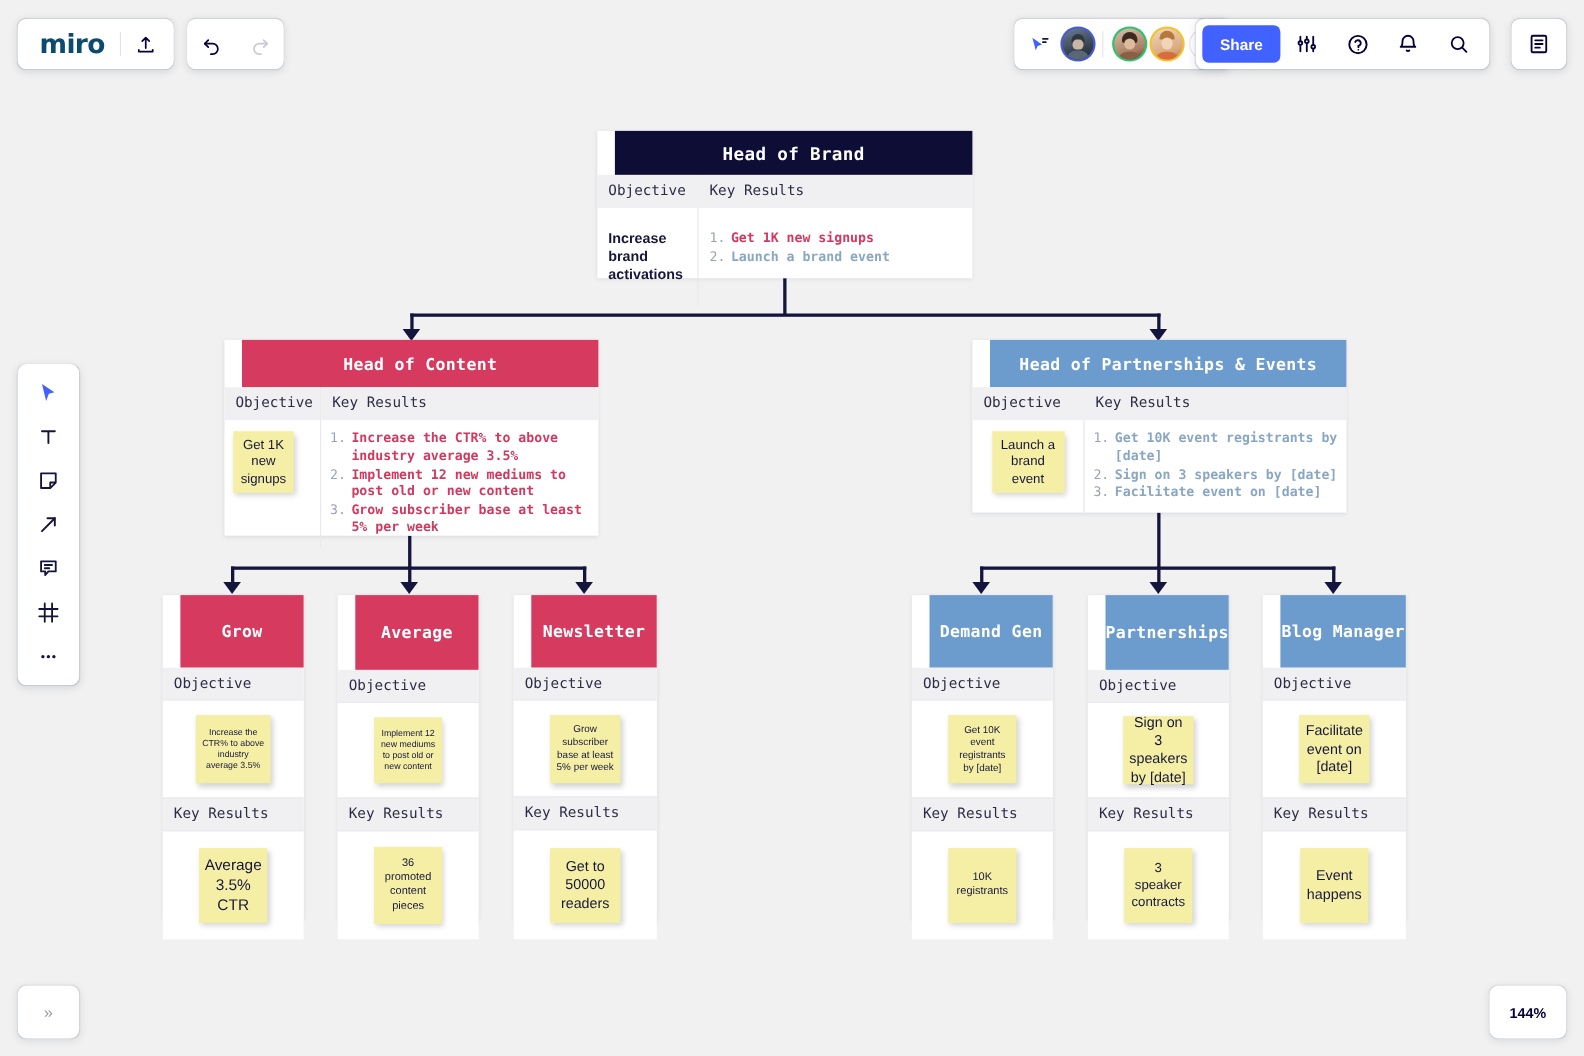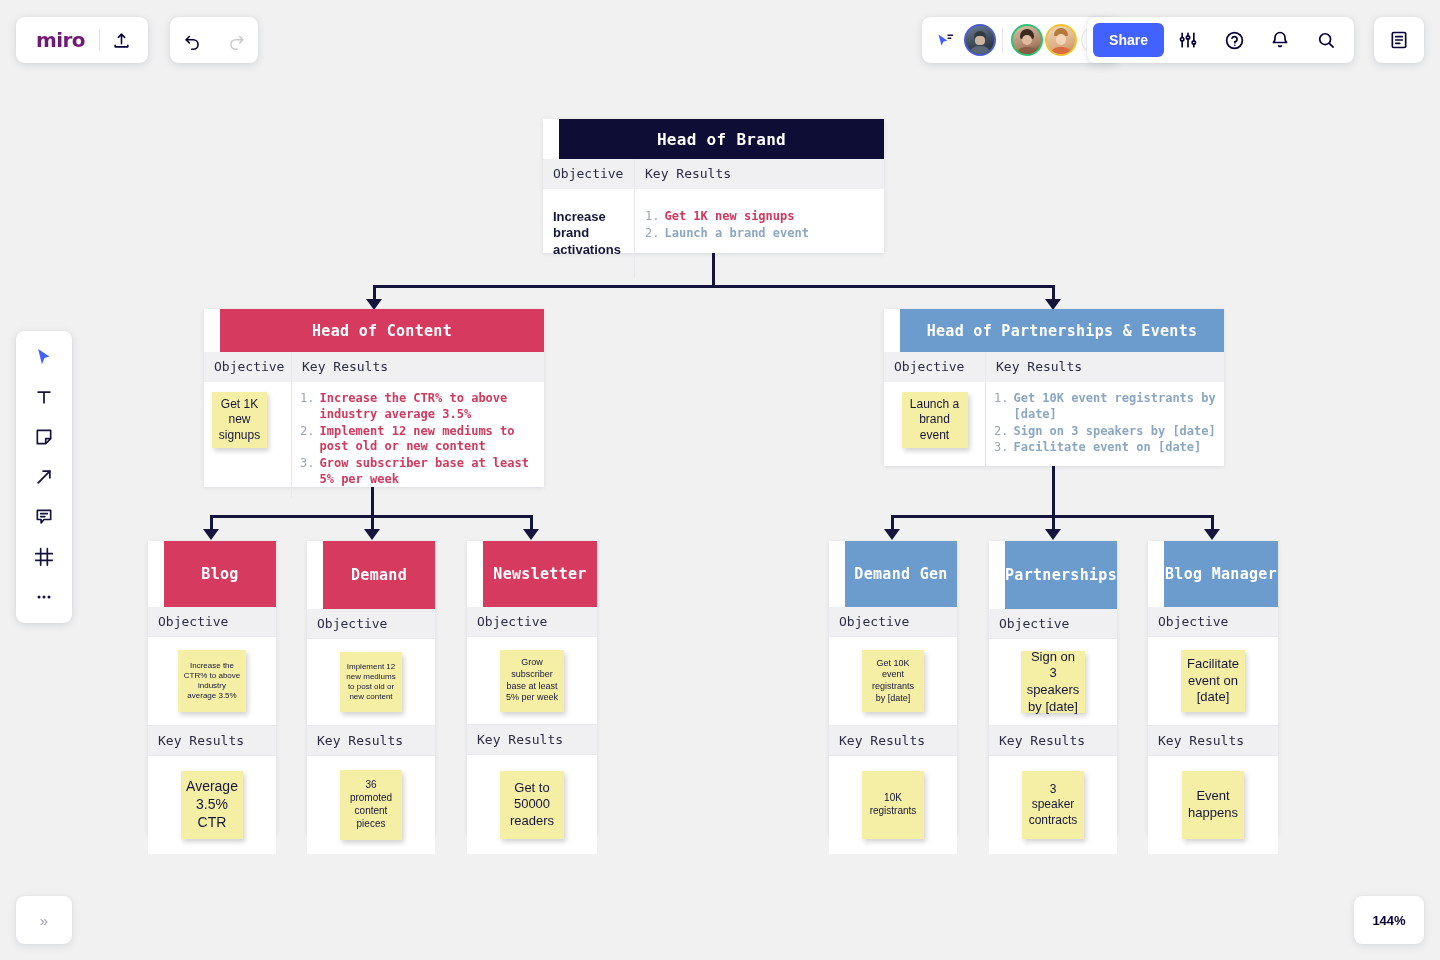--- a/index.html
+++ b/index.html
@@ -14,22 +14,22 @@
   
   .topbar { position: absolute; top: 0; left: 0; width: 1440px; height: 80px; z-index: 50; }
 
   .tb-group {
     position: absolute; background: #fff; border-radius: 8px;
     box-shadow: 0 2px 8px rgba(9,30,66,.12), 0 0 1px rgba(9,30,66,.18);
     display: flex; align-items: center; height: 46px;
   }
   .logo-group { left: 16px; top: 17px; padding: 0 4px; }
   .miro-logo {
-    font-family: "DejaVu Sans", sans-serif; font-weight: 700; font-size: 20px;
-    color: #701a75; letter-spacing: -.6px; padding: 0 14px 0 16px; line-height: 1;
+    font-family: "DejaVu Sans", sans-serif; font-weight: 700; font-size: 24px;
+    color: #0c4a6e; letter-spacing: -.6px; padding: 0 14px 0 16px; line-height: 1;
   }
   .vdiv { width: 1px; height: 22px; background: #e0e0e6; }
   .icon-btn {
     width: 44px; height: 44px; display: flex; align-items: center;
     justify-content: center; cursor: pointer; border-radius: 6px;
   }
   .undo-group { left: 170px; top: 17px; }
 
   .collab-group { right: 321px; top: 17px; padding: 0 10px 0 6px; gap: 0; }
   .cursor-share { width: 34px; height: 34px; display:flex; align-items:center; justify-content:center; cursor:pointer; }
@@ -239,33 +239,33 @@
                 <span class="kr-num">3.</span>
                 <span class="kr-blue">Facilitate event on [date]</span>
               </li>
             </ul>
           </div>
         </div>
       </div>
     </div>
 
     <div class="card" style="left:148px; top:541px; width:128px; height:294px;">
-      <div class="card-head" style="height:66px; background:#d73a5f; font-size:15px;">Blog</div>
+      <div class="card-head" style="height:66px; background:#d73a5f; font-size:15px;">Grow</div>
       <div class="sec-label">Objective</div>
       <div class="sec-body" style="height:88px;">
         <div class="sticky" style="width:68px; height:62px; font-size:8px;">Increase the CTR% to above industry average 3.5%</div>
       </div>
       <div class="sec-label" style="border-top:1px solid #e8e8ec;">Key Results</div>
       <div class="sec-body" style="height:98px;">
         <div class="sticky" style="width:62px; height:68px; font-size:14px;">Average 3.5% CTR</div>
       </div>
     </div>
 
     <div class="card" style="left:307px; top:541px; width:128px; height:294px;">
-      <div class="card-head" style="height:68px; background:#d73a5f; font-size:15px;">Demand</div>
+      <div class="card-head" style="height:68px; background:#d73a5f; font-size:15px;">Average</div>
       <div class="sec-label">Objective</div>
       <div class="sec-body" style="height:86px;">
         <div class="sticky" style="width:62px; height:60px; font-size:8px;">Implement 12 new mediums to post old or new content</div>
       </div>
       <div class="sec-label" style="border-top:1px solid #e8e8ec;">Key Results</div>
       <div class="sec-body" style="height:98px;">
         <div class="sticky" style="width:62px; height:70px; font-size:10px;">36 promoted content pieces</div>
       </div>
     </div>
 

